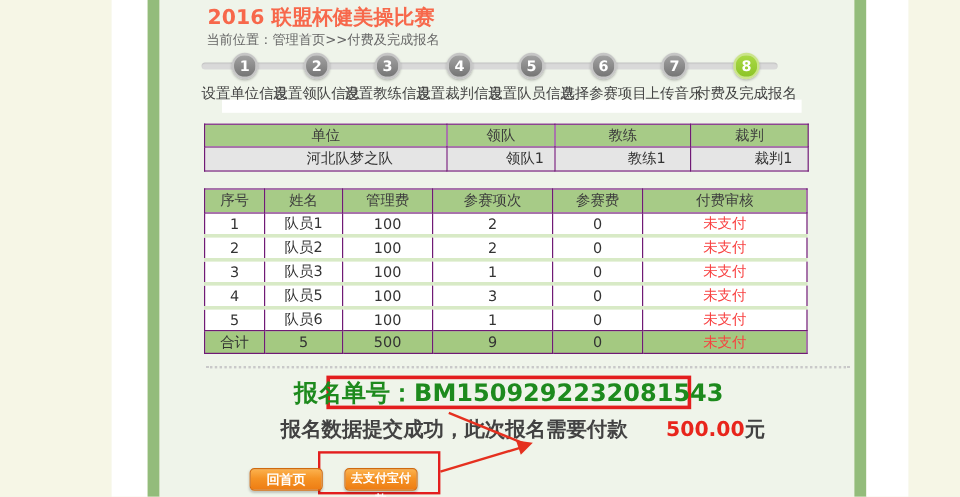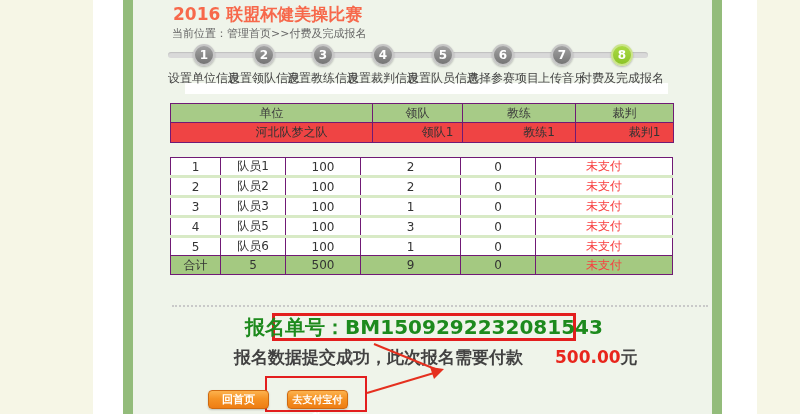--- a/index.html
+++ b/index.html
@@ -25,21 +25,21 @@
     color:#fff; font-size:12px; font-weight:bold; text-align:center; line-height:18px;
     box-shadow:0 1px 2px rgba(0,0,0,.25);
   }
   .step.active .circle { background:linear-gradient(180deg,#aada45,#8cc427); border-color:#cbe48b; }
   .step .step-label { position:absolute; top:26px; left:0; transform:translateX(-50%); font-size:12px; color:#444; white-space:nowrap; }
 
   table { border-collapse:collapse; table-layout:fixed; background:#fff; }
   td, th { font-size:12px; color:#333; text-align:center; border:1px solid #701a75; padding:0; overflow:hidden; white-space:nowrap; }
   .tbl-team { left:170px; top:103px; width:503px; }
   .tbl-team th { height:19px; background:#a7cb87; font-weight:normal; color:#3d3d3d; }
-  .tbl-team td { height:20px; background:#ef4444;padding-left:40px; }
+  .tbl-team td { height:20px; background:#e5e5e5;padding-left:40px; }
   .tbl-fee { left:170px; top:157px; width:502px; }
   .tbl-fee th { height:20px; background:#a7cb87; font-weight:normal; color:#3d3d3d; }
   .tbl-fee td { height:19px; background:#fff; }
   .tbl-fee tr.sep td { border-top:3px solid #d8eac6; }
   .tbl-fee tr.total td { background:#a4c981; border-top:1px solid #5fa338; }
   .red-text { color:#f84040; }
 
   .dotted-sep { left:172px; top:305px; width:536px; border-top:2px dotted #c9c9c9; }
 
   .order-box { left:272px; top:313px; width:304px; height:28px; border:3px solid #e31e1e;
@@ -136,20 +136,28 @@
   <table class="abs tbl-fee">
     <colgroup>
         <col style="width:50px">
         <col style="width:65px">
         <col style="width:75px">
         <col style="width:100px">
         <col style="width:75px">
         <col style="width:137px">
       </colgroup>
     <tbody>
+        <tr>
+      <th>序号</th>
+      <th>姓名</th>
+      <th>管理费</th>
+      <th>参赛项次</th>
+      <th>参赛费</th>
+      <th>付费审核</th>
+    </tr>
     <tr>
       <td>1</td>
       <td>队员1</td>
       <td>100</td>
       <td>2</td>
       <td>0</td>
       <td class="red-text">未支付</td>
     </tr>
     <tr class="sep">
       <td>2</td>

